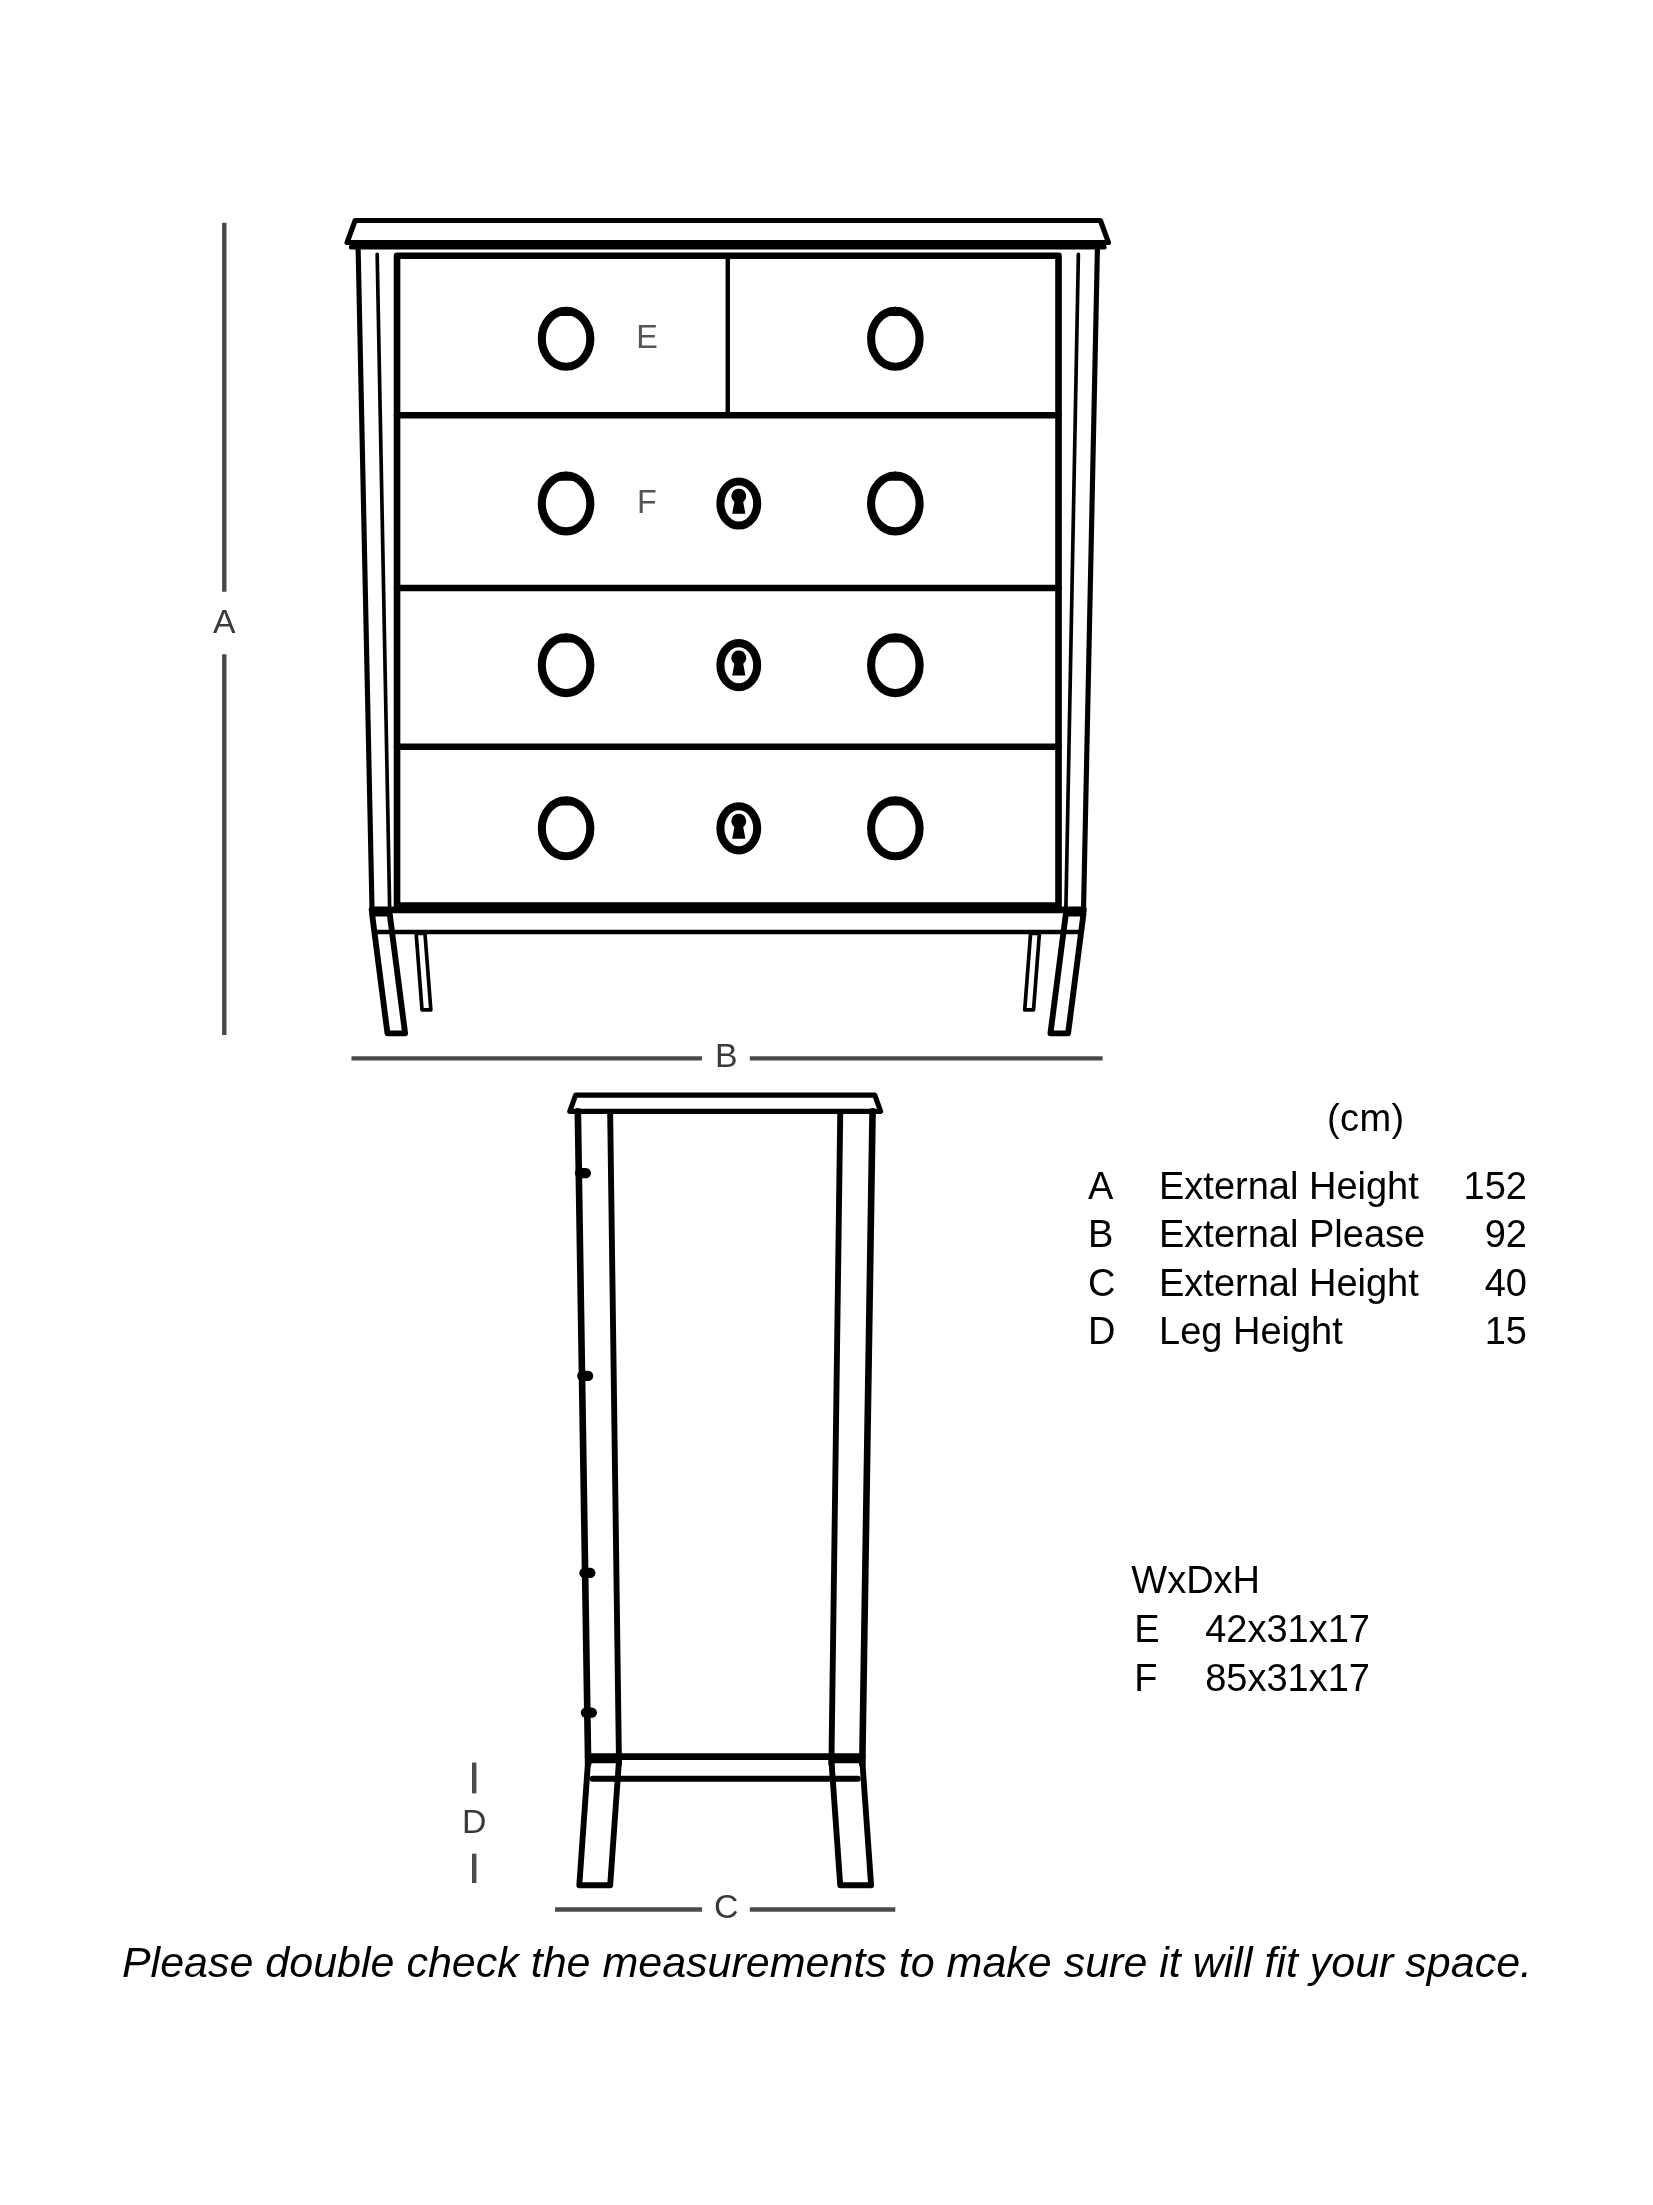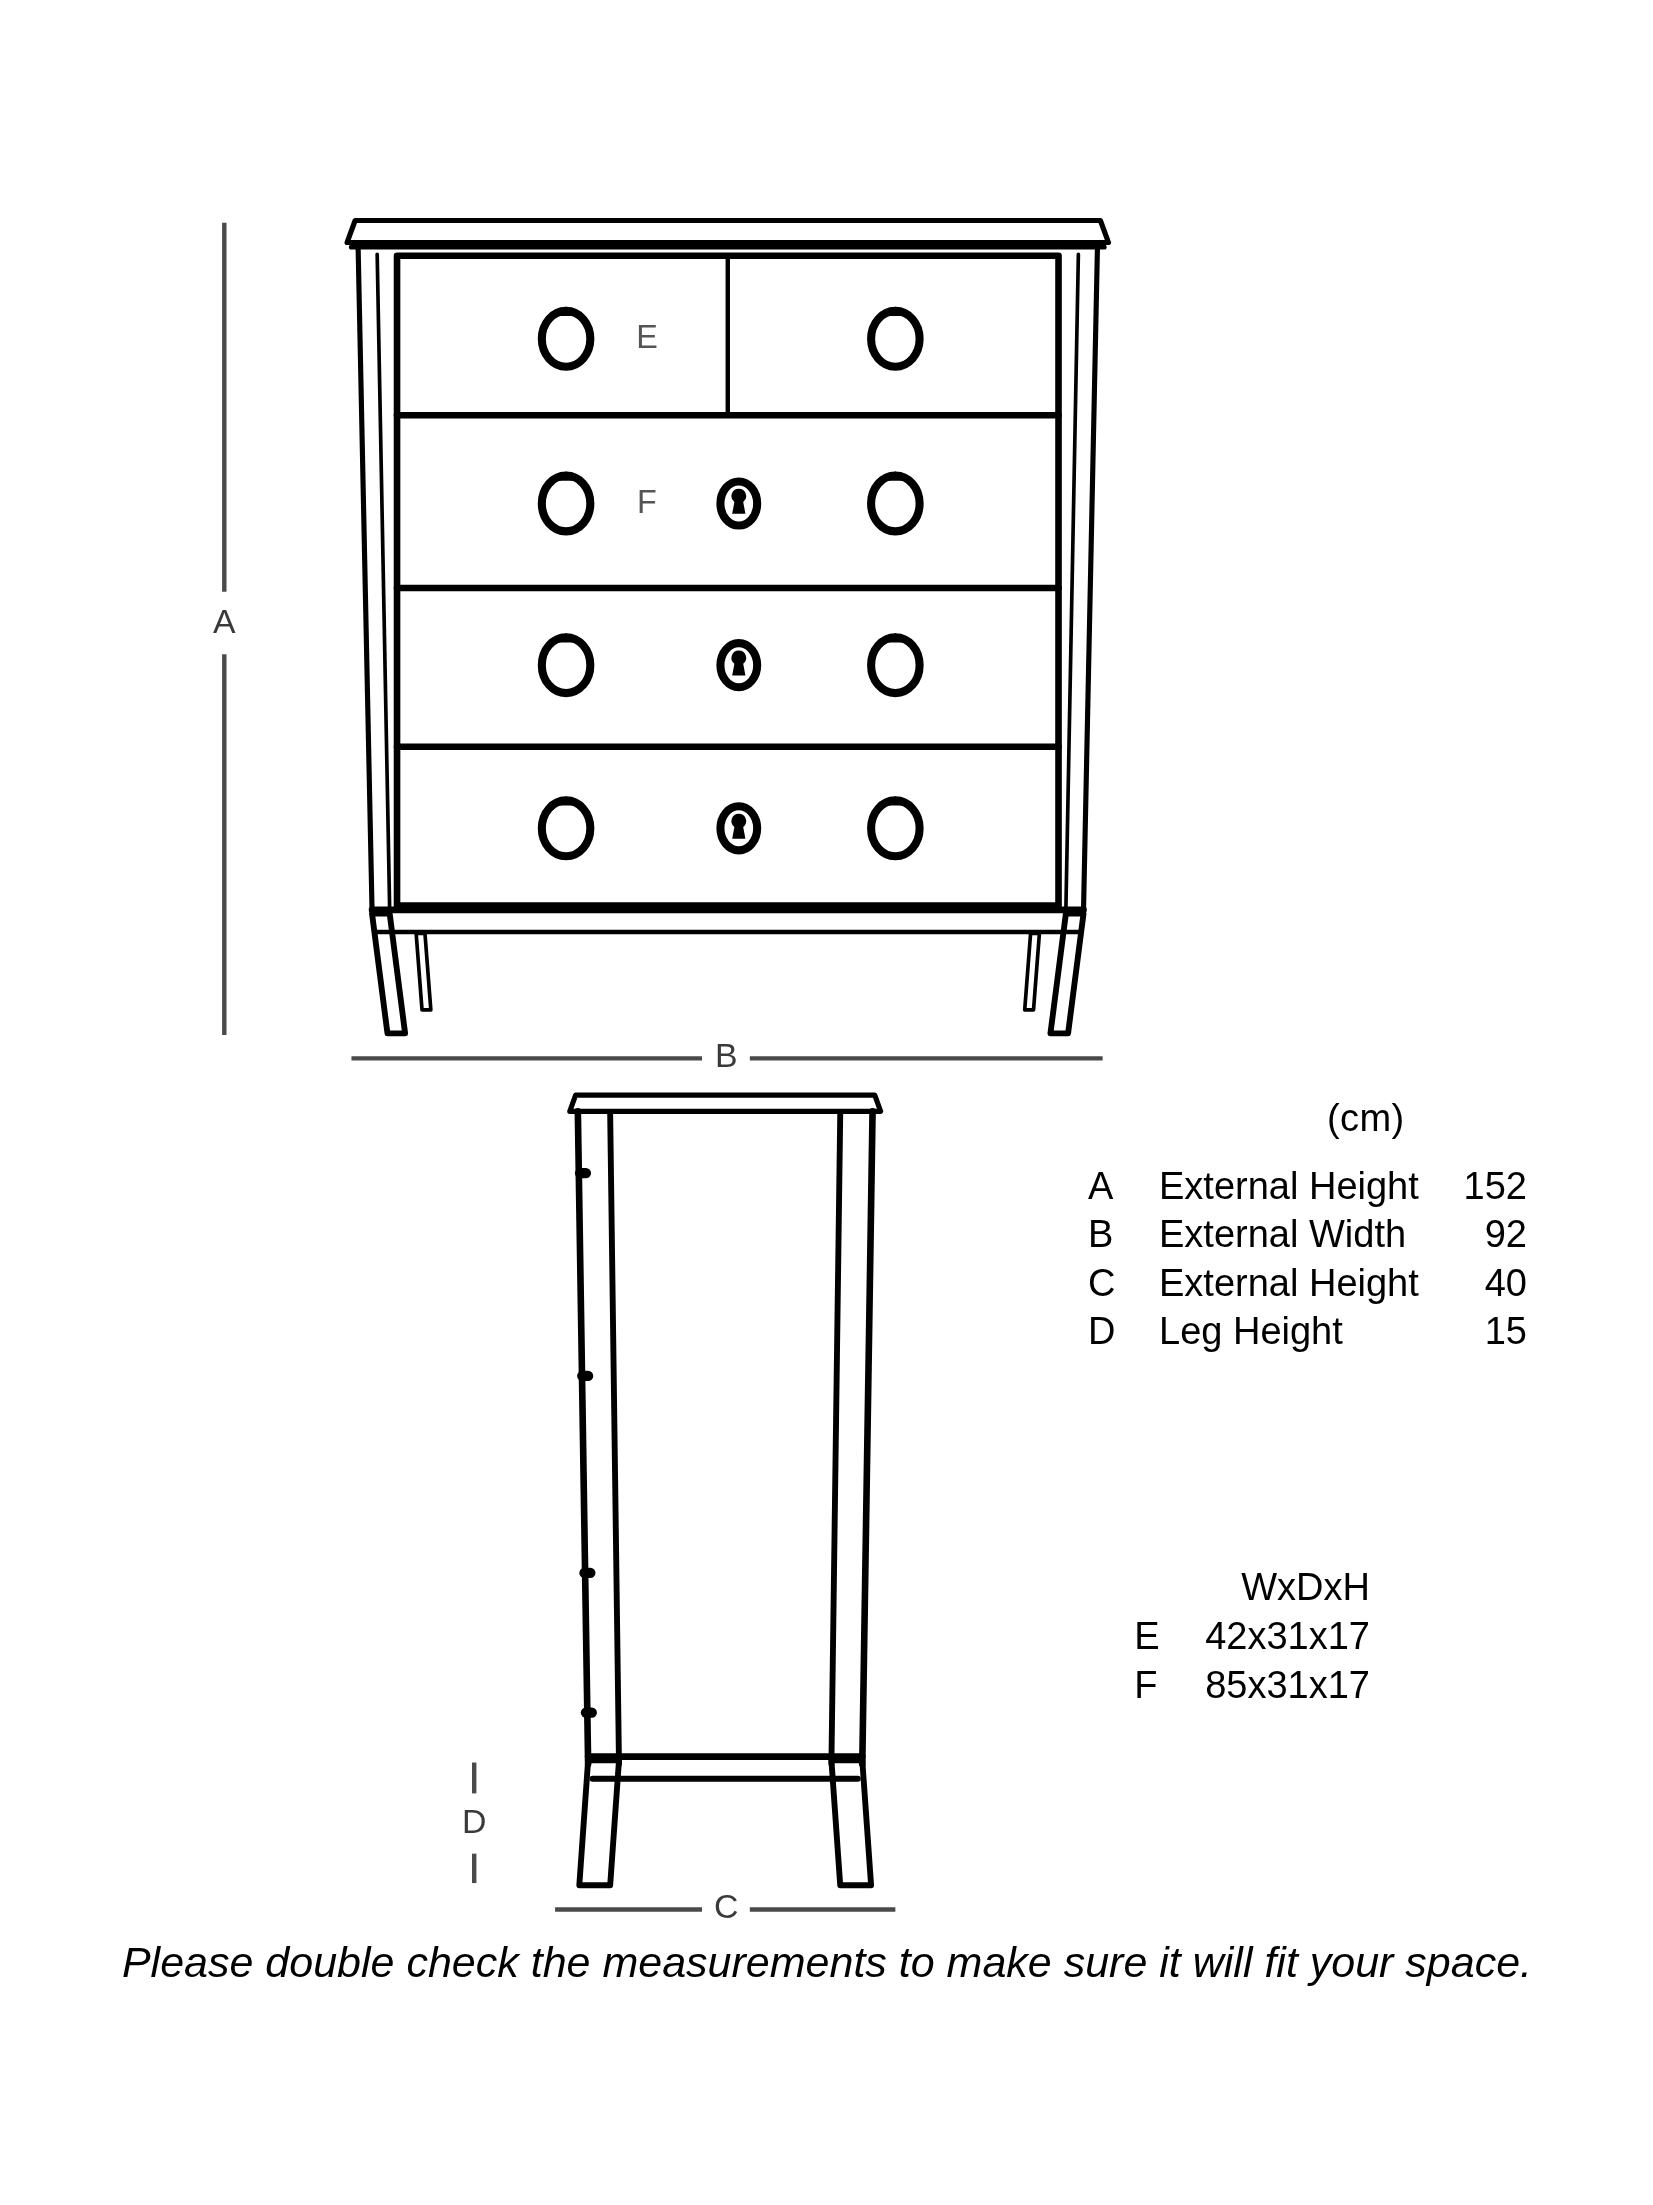--- a/index.html
+++ b/index.html
@@ -79,22 +79,22 @@
     position: absolute;
     left: 1121px;
     top: 1551px;
     font-size: 38px;
     white-space: nowrap;
   }
   .inside-title {
     text-align: left;
   }
   .inside-sub {
-    text-align: right;
-    margin-top: 15px;
+    text-align: left;
+    margin-top: 8px;
     padding-left: 10.3px;
   }
   .inside-table {
     margin-top: 5.9px;
     border-collapse: collapse;
     font-size: 38px;
     margin-left: 13.2px;
   }
   .inside-table td {
     padding: 0 0 5.9px 0;
@@ -260,21 +260,21 @@
 
   <table class="spec-table">
     <tbody>
       <tr>
         <td class="key">A</td>
         <td class="label">External Height</td>
         <td class="value">152</td>
       </tr>
       <tr>
         <td class="key">B</td>
-        <td class="label">External Width</td>
+        <td class="label">External Please</td>
         <td class="value">92</td>
       </tr>
       <tr>
         <td class="key">C</td>
         <td class="label">External Height</td>
         <td class="value">40</td>
       </tr>
       <tr>
         <td class="key">D</td>
         <td class="label">Leg Height</td>

